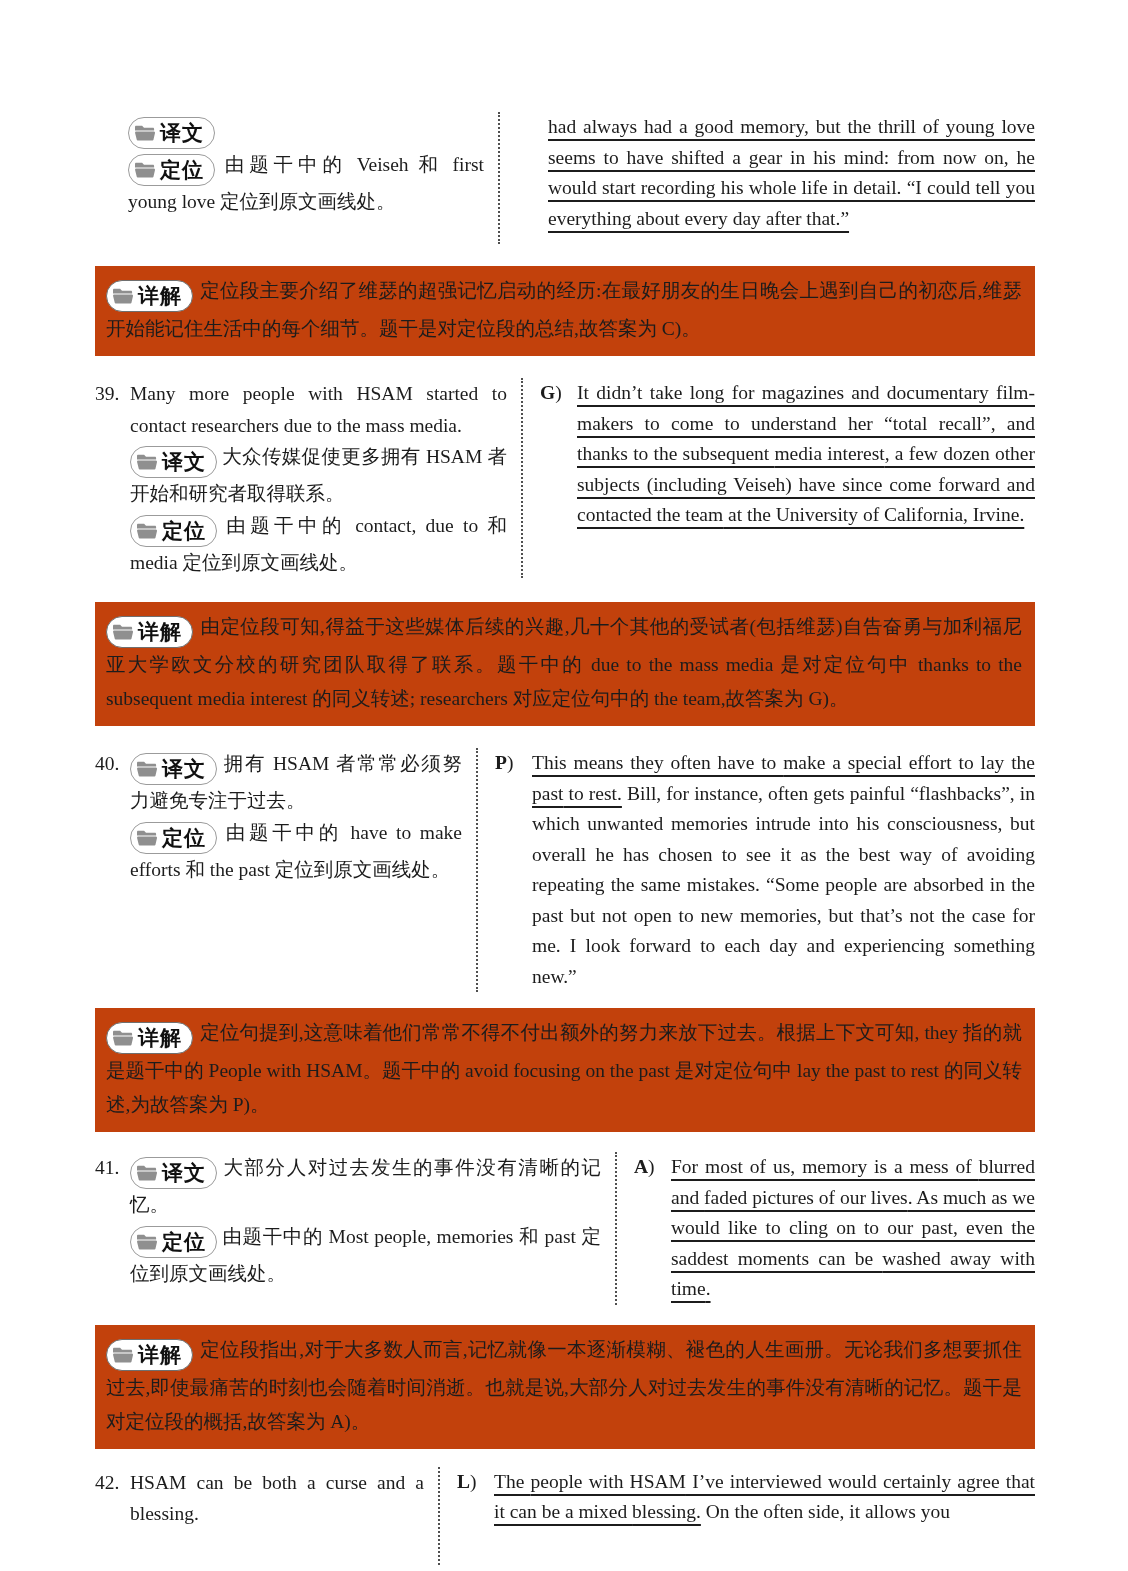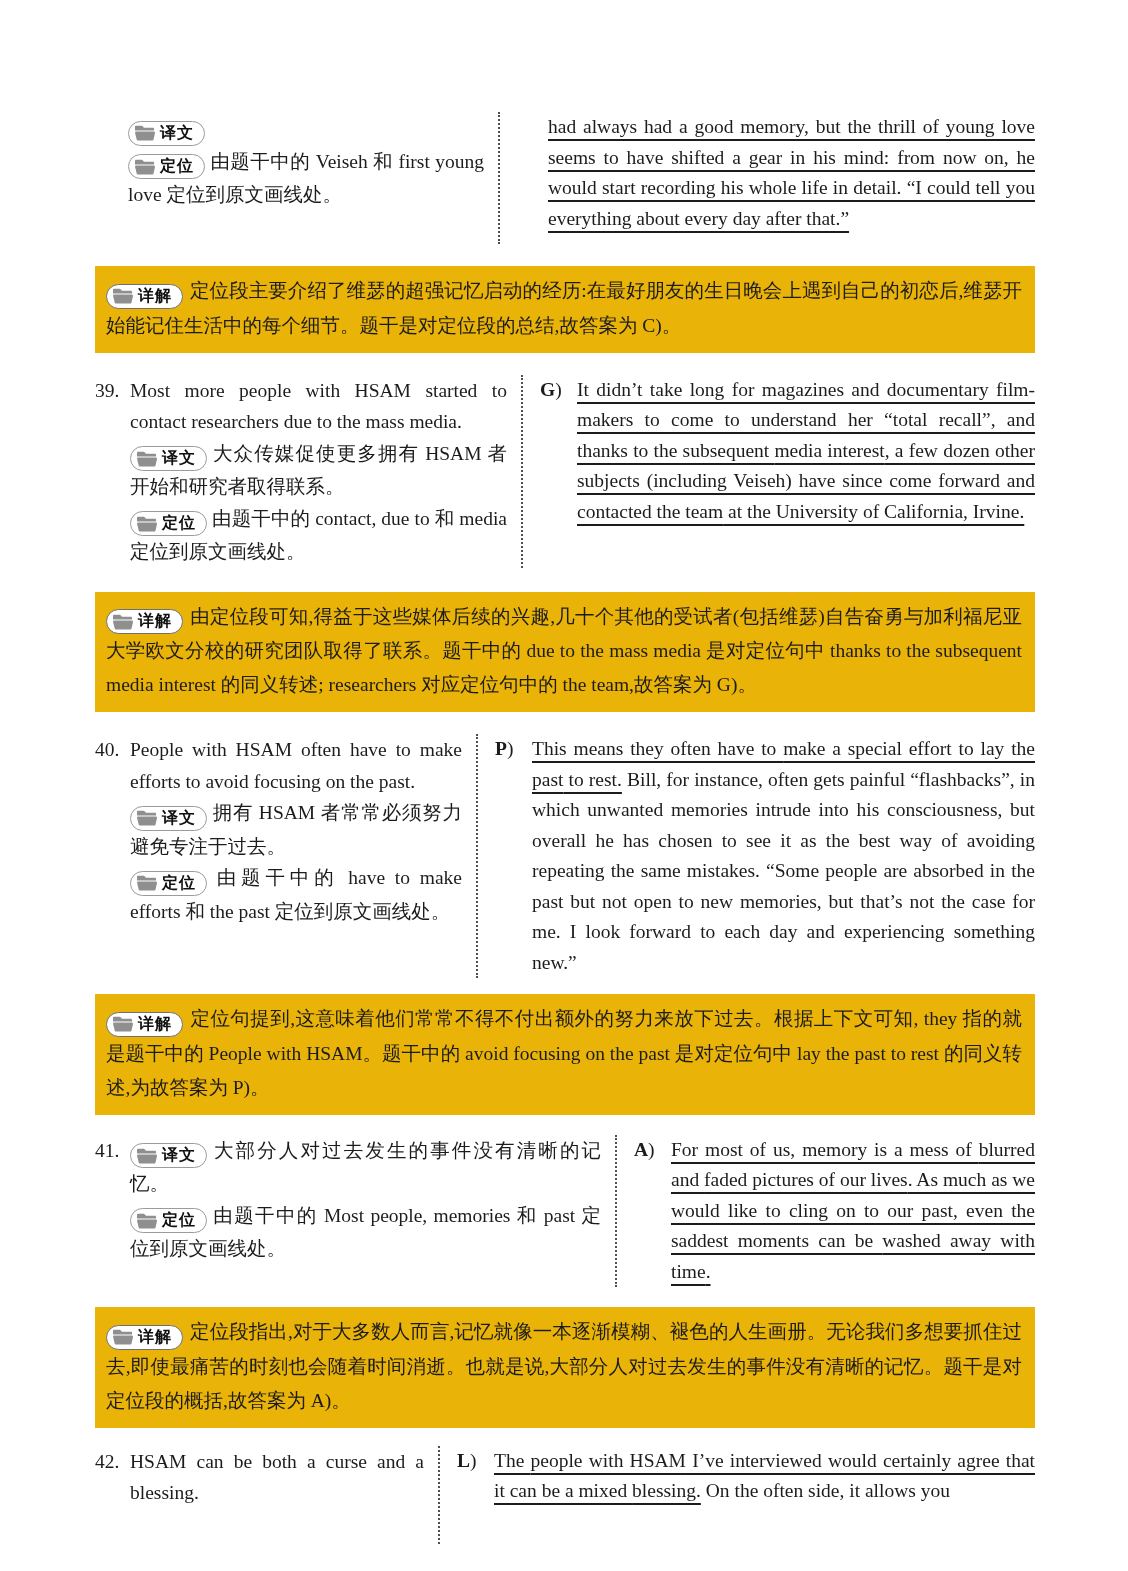--- a/index.html
+++ b/index.html
@@ -27,25 +27,25 @@
   .seg-b{font-weight:normal;}
   .seg-u{text-decoration:underline;text-decoration-thickness:1.5px;text-underline-offset:6px;}
   .badge{
     display:inline-flex;align-items:center;gap:5px;
     border:1.5px solid #9b9b9b;border-radius:999px;
     padding:1px 10px 1px 6px;background:#ffffff;
     vertical-align:-7px;line-height:normal;white-space:nowrap;
   }
   .badge-label{
     font-family:"Liberation Sans","DejaVu Sans",sans-serif;
-    font-weight:bold;font-size:16px;color:#101010;letter-spacing:1px;
+    font-weight:bold;font-size:21px;color:#101010;letter-spacing:1px;
   }
   .folder{width:20px;height:16px;flex-shrink:0;}
   .explain{
-    background:#eab308;padding:8px 13px 10px 11px;
+    background:#c2410c;padding:8px 13px 10px 11px;
     line-height:34px;text-align:justify;margin:0;
   }
   .explain .badge{border-color:#6f6f6f;margin-right:7px;}
 </style>
 </head>
 <body>
 
 <div class="page">
 
   <div class="row" style="--lw:405px;min-height:132px;margin-bottom:22px">
@@ -79,21 +79,21 @@
           <path fill="#8f8f8f" d="M2.1 6.6 h16.7 c0.8 0 1.4 0.7 1.2 1.5 l-1.5 6.3 c-0.1 0.6-0.7 1-1.3 1 H3 c-0.6 0-1.2-0.4-1.3-1 L0.1 8.1 C-0.1 7.3 0.5 6.6 1.3 6.6 z"></path>
         </svg>
         <span class="badge-label">详解</span>
       </span><span class="explain-text">定位段主要介绍了维瑟的超强记忆启动的经历:在最好朋友的生日晚会上遇到自己的初恋后,维瑟开始能记住生活中的每个细节。题干是对定位段的总结,故答案为 C)。</span>
   </div>
 
   <div class="row" style="--lw:428px;margin-bottom:24px">
     <div class="col-left">
       <span class="qnum">39.</span>
       <div class="qbody">
-        <p>Most more people with HSAM started to contact researchers due to the mass media.</p>
+        <p>Many more people with HSAM started to contact researchers due to the mass media.</p>
         <p><span class="badge">
               <svg class="folder" viewBox="0 0 20 16">
                 <path fill="#8f8f8f" d="M1.2 0.8 h5.9 l1.9 2 h8.9 c0.7 0 1.2 0.5 1.2 1.2 v1.5 H0 V2 c0-0.7 0.5-1.2 1.2-1.2 z"></path>
                 <path fill="#8f8f8f" d="M2.1 6.6 h16.7 c0.8 0 1.4 0.7 1.2 1.5 l-1.5 6.3 c-0.1 0.6-0.7 1-1.3 1 H3 c-0.6 0-1.2-0.4-1.3-1 L0.1 8.1 C-0.1 7.3 0.5 6.6 1.3 6.6 z"></path>
               </svg>
               <span class="badge-label">译文</span>
             </span> <span>大众传媒促使更多拥有 HSAM 者开始和研究者取得联系。</span></p>
         <p><span class="badge">
               <svg class="folder" viewBox="0 0 20 16">
                 <path fill="#8f8f8f" d="M1.2 0.8 h5.9 l1.9 2 h8.9 c0.7 0 1.2 0.5 1.2 1.2 v1.5 H0 V2 c0-0.7 0.5-1.2 1.2-1.2 z"></path>
@@ -116,21 +116,20 @@
           <path fill="#8f8f8f" d="M2.1 6.6 h16.7 c0.8 0 1.4 0.7 1.2 1.5 l-1.5 6.3 c-0.1 0.6-0.7 1-1.3 1 H3 c-0.6 0-1.2-0.4-1.3-1 L0.1 8.1 C-0.1 7.3 0.5 6.6 1.3 6.6 z"></path>
         </svg>
         <span class="badge-label">详解</span>
       </span><span class="explain-text">由定位段可知,得益于这些媒体后续的兴趣,几十个其他的受试者(包括维瑟)自告奋勇与加利福尼亚大学欧文分校的研究团队取得了联系。题干中的 due to the mass media 是对定位句中 thanks to the subsequent media interest 的同义转述; researchers 对应定位句中的 the team,故答案为 G)。</span>
   </div>
 
   <div class="row" style="--lw:383px;margin-bottom:16px">
     <div class="col-left">
       <span class="qnum">40.</span>
       <div class="qbody">
-        <p>People with HSAM often have to make efforts to avoid focusing on the past.</p>
         <p><span class="badge">
               <svg class="folder" viewBox="0 0 20 16">
                 <path fill="#8f8f8f" d="M1.2 0.8 h5.9 l1.9 2 h8.9 c0.7 0 1.2 0.5 1.2 1.2 v1.5 H0 V2 c0-0.7 0.5-1.2 1.2-1.2 z"></path>
                 <path fill="#8f8f8f" d="M2.1 6.6 h16.7 c0.8 0 1.4 0.7 1.2 1.5 l-1.5 6.3 c-0.1 0.6-0.7 1-1.3 1 H3 c-0.6 0-1.2-0.4-1.3-1 L0.1 8.1 C-0.1 7.3 0.5 6.6 1.3 6.6 z"></path>
               </svg>
               <span class="badge-label">译文</span>
             </span> <span>拥有 HSAM 者常常必须努力避免专注于过去。</span></p>
         <p><span class="badge">
               <svg class="folder" viewBox="0 0 20 16">
                 <path fill="#8f8f8f" d="M1.2 0.8 h5.9 l1.9 2 h8.9 c0.7 0 1.2 0.5 1.2 1.2 v1.5 H0 V2 c0-0.7 0.5-1.2 1.2-1.2 z"></path>

